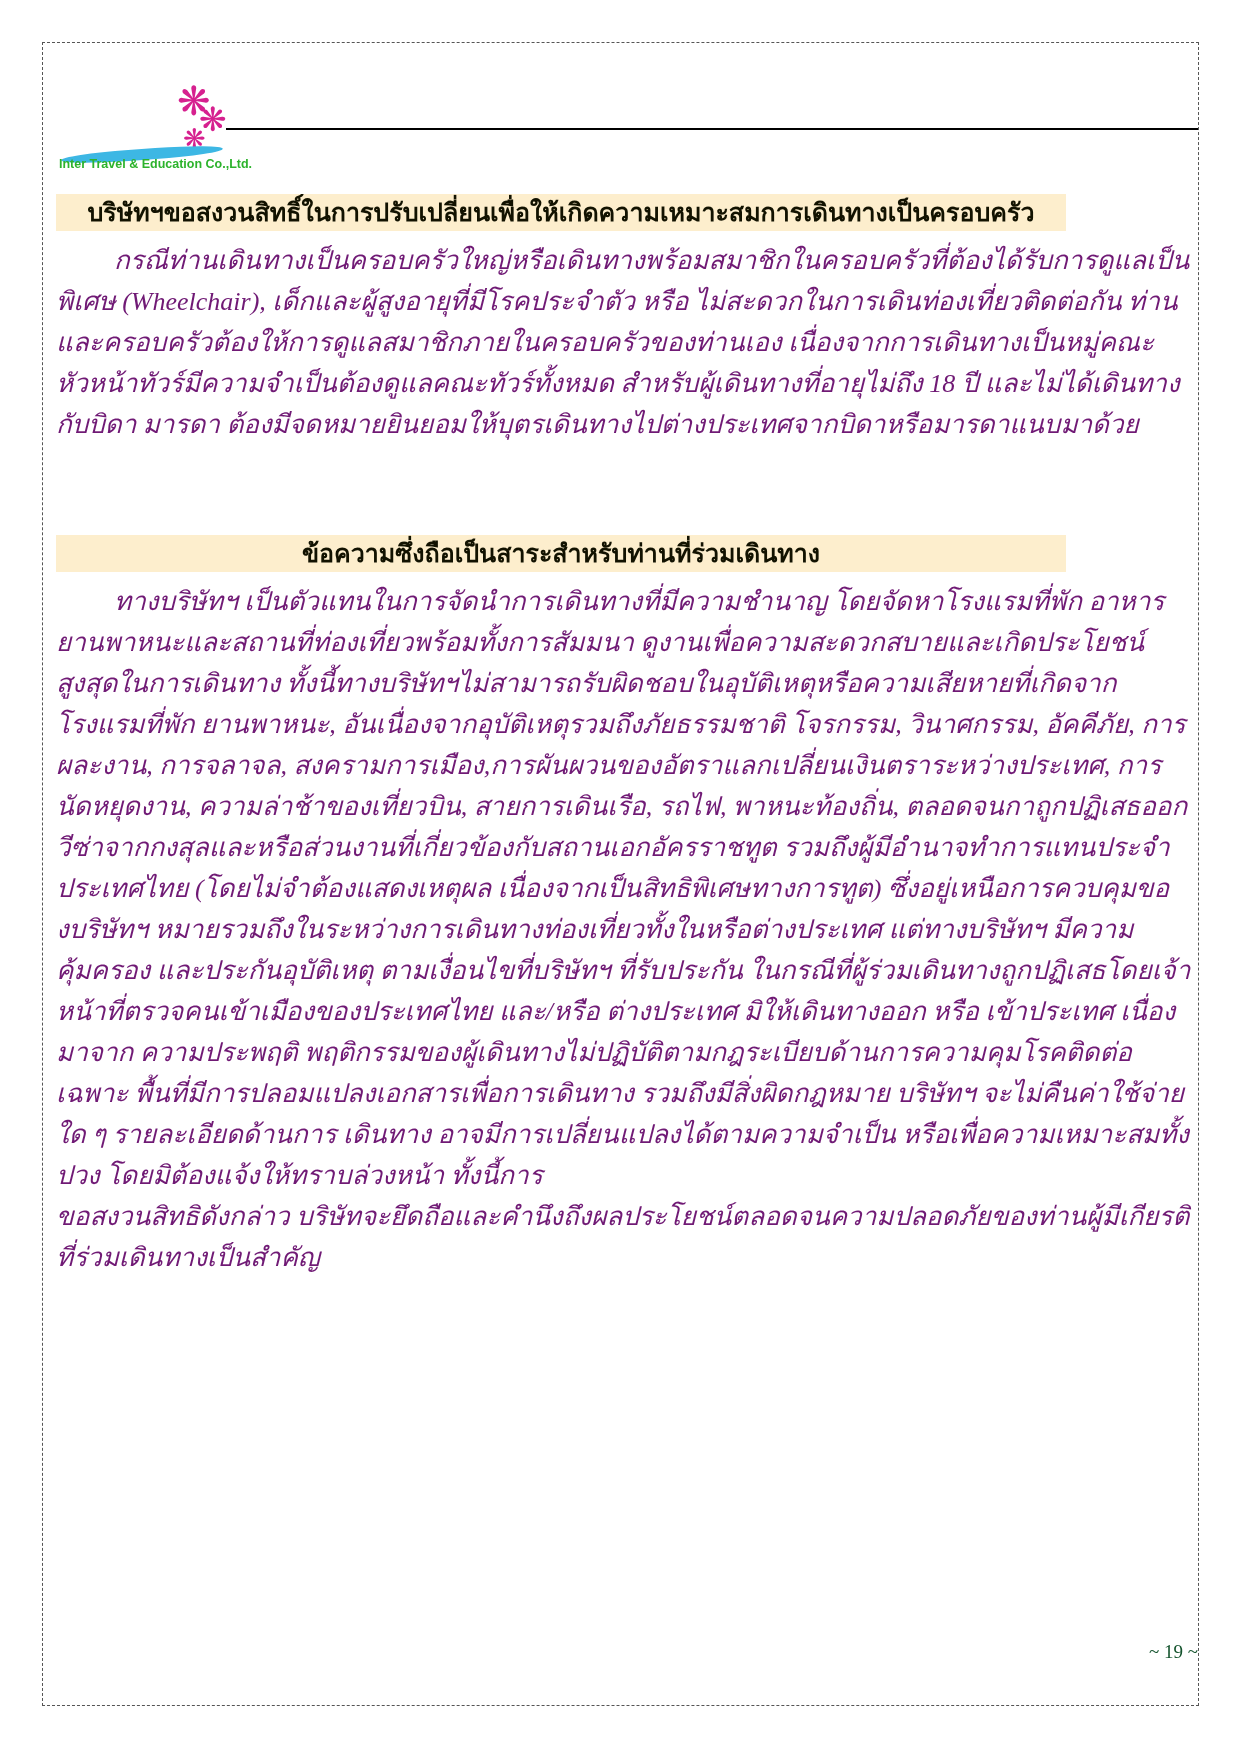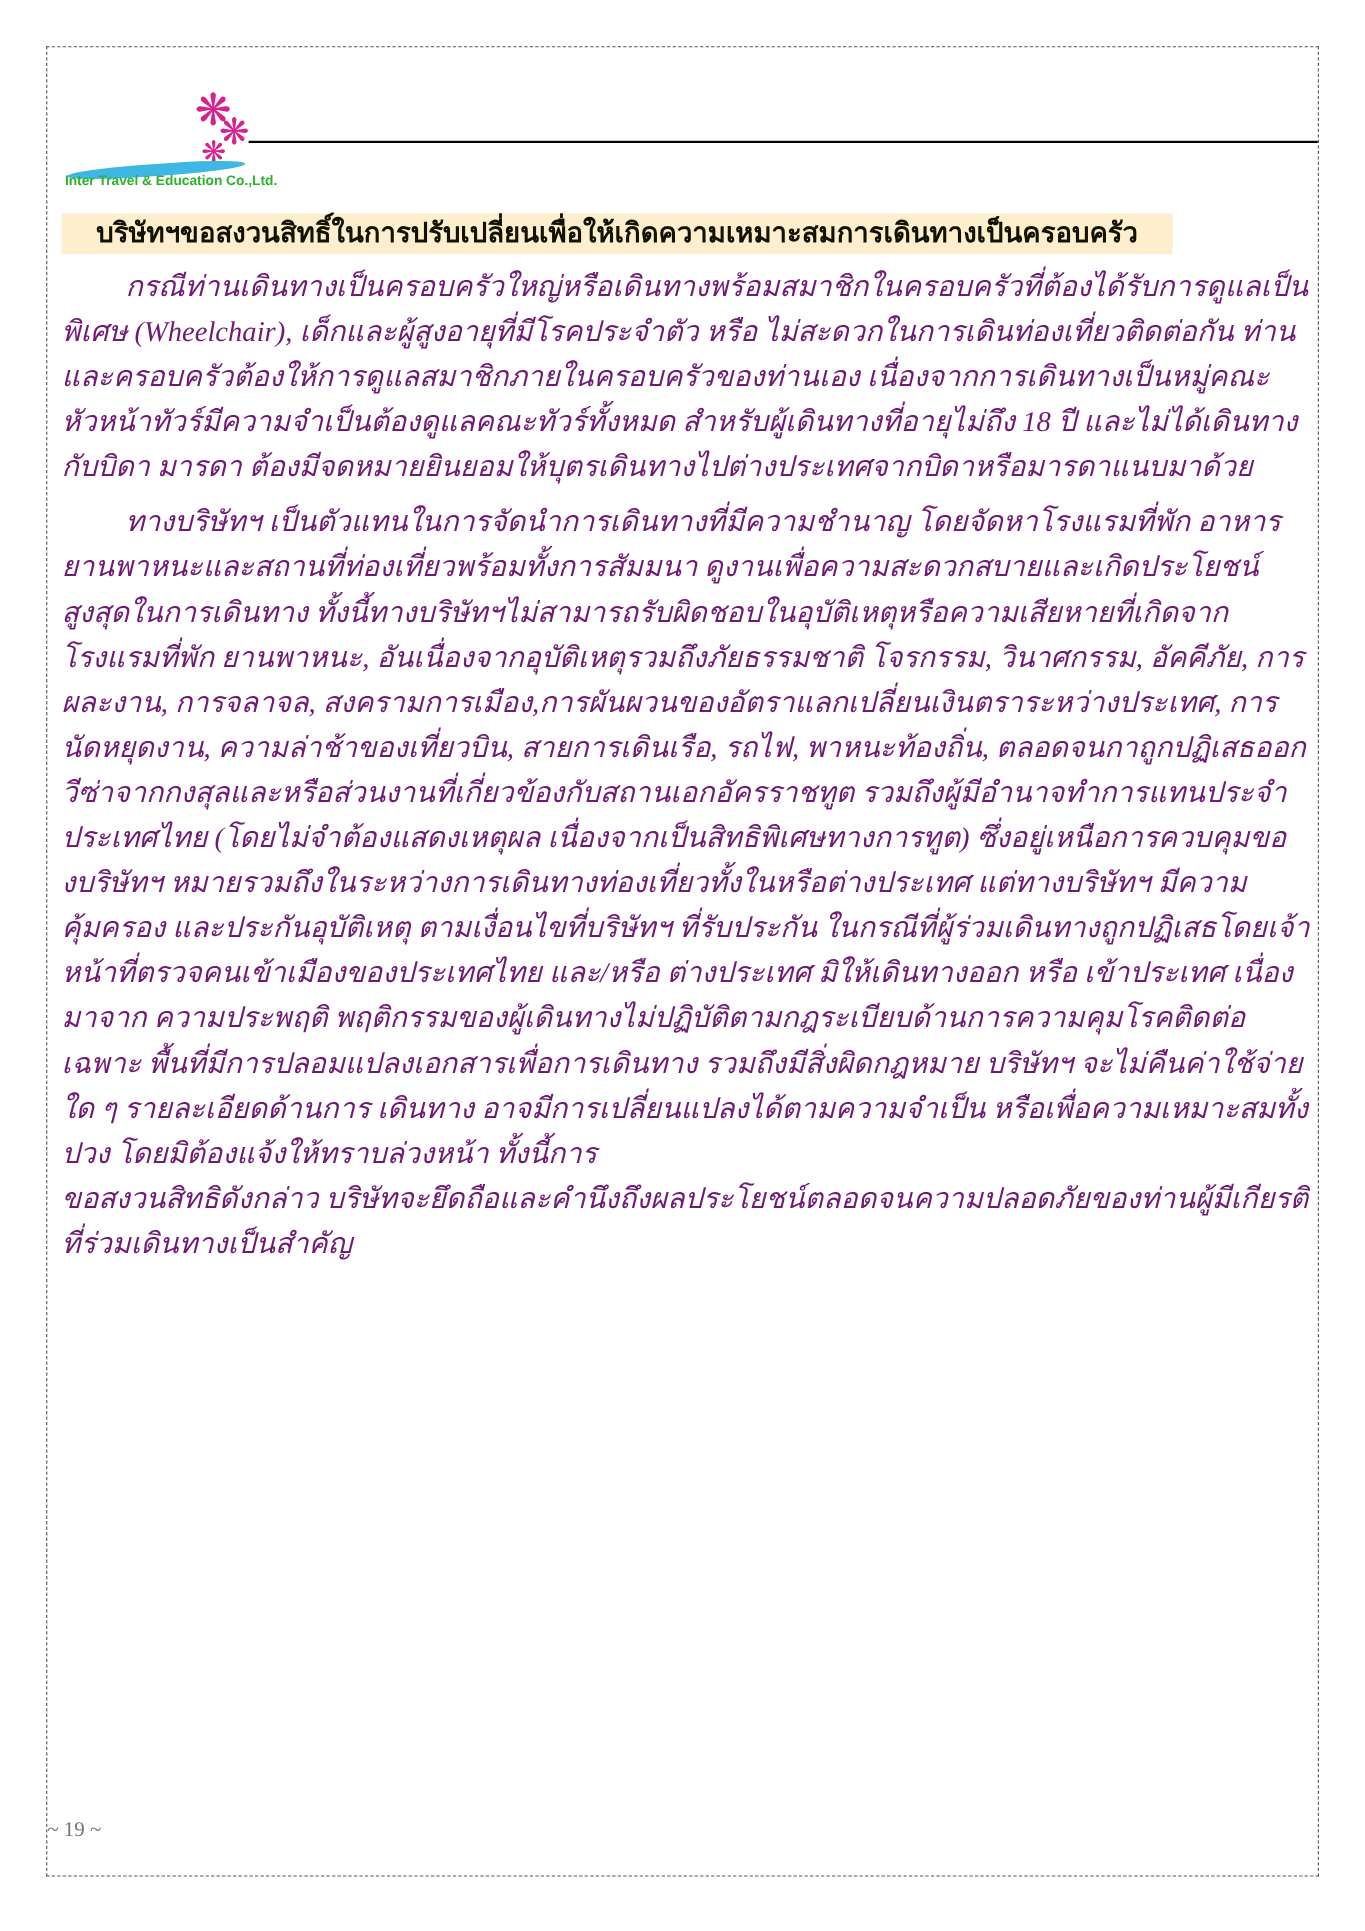--- a/index.html
+++ b/index.html
@@ -66,22 +66,22 @@
     width:1136px; margin-left:13px; margin-top:9px;
     font-size:26px; line-height:41px;
     font-style:italic;
     text-indent:58px;
     text-align:left;
     color:#701a75;
   }
   .para .part { font-style:inherit; }
   
   .page-number {
-    position:absolute; left:0; right:0; bottom:30px;
-    text-align:left; font-size:19px; color:#737373;
+    position:absolute; left:0; right:0; bottom:42px;
+    text-align:right; font-size:19px; color:#14532d;
   }
 </style>
 </head>
 <body>
 
 <div class="frame">
 
   <header class="header">
     <div class="logo">
       <span class="flower f1">❋</span>
@@ -92,18 +92,19 @@
     </div>
     <div class="header-rule"></div>
   </header>
 
   <section>
     <div class="heading-bar bar-1">บริษัทฯขอสงวนสิทธิ์ในการปรับเปลี่ยนเพื่อให้เกิดความเหมาะสมการเดินทางเป็นครอบครัว</div>
     <p class="para">กรณีท่านเดินทางเป็นครอบครัวใหญ่หรือเดินทางพร้อมสมาชิกในครอบครัวที่ต้องได้รับการดูแลเป็นพิเศษ (Wheelchair), เด็กและผู้สูงอายุที่มีโรคประจำตัว หรือ ไม่สะดวกในการเดินท่องเที่ยวติดต่อกัน ท่านและครอบครัวต้องให้การดูแลสมาชิกภายในครอบครัวของท่านเอง เนื่องจากการเดินทางเป็นหมู่คณะ หัวหน้าทัวร์มีความจำเป็นต้องดูแลคณะทัวร์ทั้งหมด สำหรับผู้เดินทางที่อายุไม่ถึง 18 ปี และไม่ได้เดินทางกับบิดา มารดา ต้องมีจดหมายยินยอมให้บุตรเดินทางไปต่างประเทศจากบิดาหรือมารดาแนบมาด้วย</p>
   </section>
 
   <section>
+    <div class="heading-bar bar-2">ข้อความซึ่งถือเป็นสาระสำหรับท่านที่ร่วมเดินทาง</div>
     <p class="para"><span class="part">ทางบริษัทฯ เป็นตัวแทนในการจัดนำการเดินทางที่มีความชำนาญ โดยจัดหาโรงแรมที่พัก อาหาร ยานพาหนะและสถานที่ท่องเที่ยวพร้อมทั้งการสัมมนา ดูงานเพื่อความสะดวกสบายและเกิดประโยชน์สูงสุดในการเดินทาง ทั้งนี้ทางบริษัทฯไม่สามารถรับผิดชอบในอุบัติเหตุหรือความเสียหายที่เกิดจากโรงแรมที่พัก ยานพาหนะ, อันเนื่องจากอุบัติเหตุรวมถึงภัยธรรมชาติ โจรกรรม, วินาศกรรม, อัคคีภัย, การผละงาน, การจลาจล, สงครามการเมือง,การผันผวนของอัตราแลกเปลี่ยนเงินตราระหว่างประเทศ, การนัดหยุดงาน, ความล่าช้าของเที่ยวบิน, สายการเดินเรือ, รถไฟ, พาหนะท้องถิ่น, ตลอดจนกาถูกปฏิเสธออกวีซ่าจากกงสุลและหรือส่วนงานที่เกี่ยวข้องกับสถานเอกอัครราชทูต รวมถึงผู้มีอำนาจทำการแทนประจำประเทศไทย (โดยไม่จำต้องแสดงเหตุผล เนื่องจากเป็นสิทธิพิเศษทางการทูต) ซึ่งอยู่เหนือการควบคุมของบริษัทฯ หมายรวมถึงในระหว่างการเดินทางท่องเที่ยวทั้งในหรือต่างประเทศ แต่ทางบริษัทฯ มีความคุ้มครอง และประกันอุบัติเหตุ ตามเงื่อนไขที่บริษัทฯ ที่รับประกัน ในกรณีที่ผู้ร่วมเดินทางถูกปฏิเสธโดยเจ้าหน้าที่ตรวจคนเข้าเมืองของประเทศไทย และ/หรือ ต่างประเทศ มิให้เดินทางออก หรือ เข้าประเทศ เนื่องมาจาก ความประพฤติ พฤติกรรมของผู้เดินทางไม่ปฏิบัติตามกฎระเบียบด้านการความคุมโรคติดต่อเฉพาะ พื้นที่มีการปลอมแปลงเอกสารเพื่อการเดินทาง รวมถึงมีสิ่งผิดกฎหมาย บริษัทฯ จะไม่คืนค่าใช้จ่ายใด ๆ รายละเอียดด้านการ เดินทาง อาจมีการเปลี่ยนแปลงได้ตามความจำเป็น หรือเพื่อความเหมาะสมทั้งปวง โดยมิต้องแจ้งให้ทราบล่วงหน้า ทั้งนี้การ</span><br><span class="part">ขอสงวนสิทธิดังกล่าว บริษัทจะยึดถือและคำนึงถึงผลประโยชน์ตลอดจนความปลอดภัยของท่านผู้มีเกียรติ ที่ร่วมเดินทางเป็นสำคัญ</span></p>
   </section>
 
   <div class="page-number">~ 19 ~</div>
 
 </div>
 
 </body></html>

